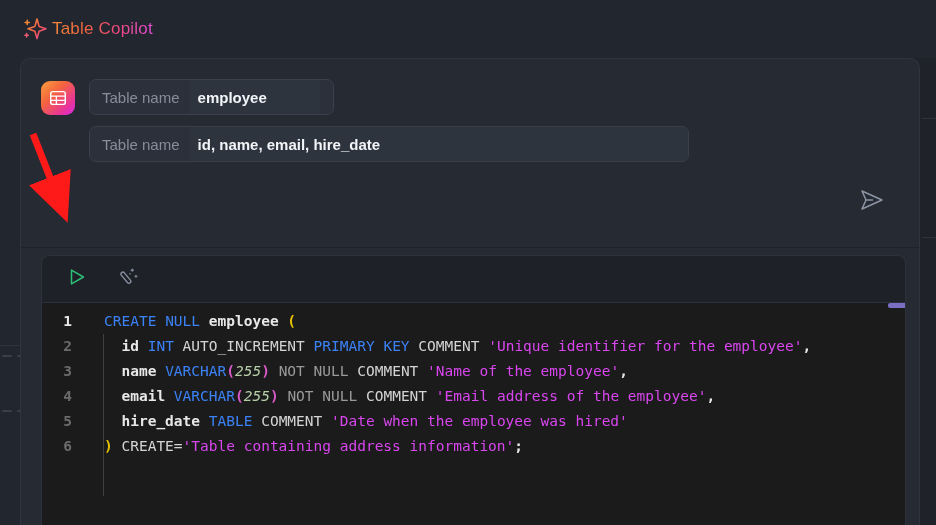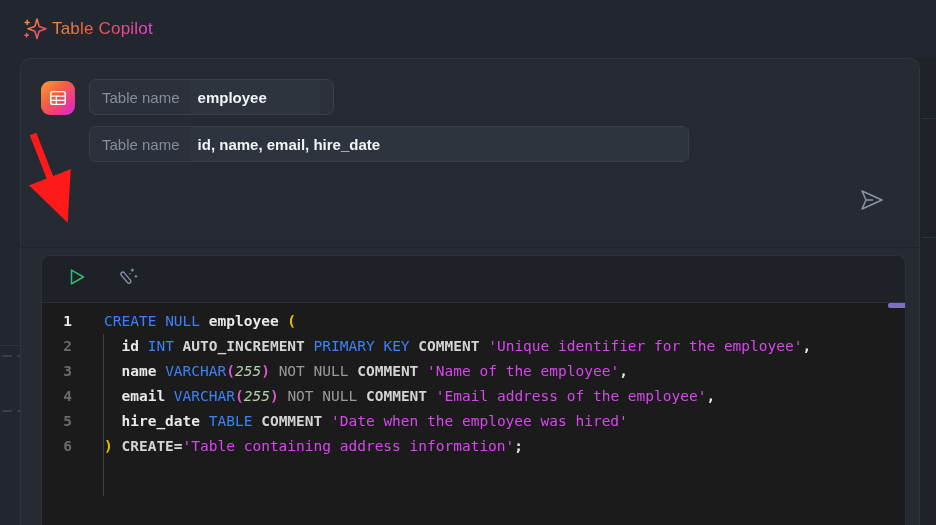--- a/index.html
+++ b/index.html
@@ -101,21 +101,21 @@
   .ln {
     width: 44px; flex: 0 0 44px; text-align: right; padding-right: 14px;
     color: #6b6b6b; font-weight: 700; user-select: none;
   }
   .ln.active { color: #e8e8e8; }
   .code-text { flex: 1; white-space: pre-wrap; padding-left: 18px; position: relative; }
   .guide { position: absolute; left: 61px; top: 31px; width: 1px; height: 162px; background: #404040; }
 
   .kw   { color: #3b82f6; }
   .id   { color: #e8e8e8; font-weight: 700; }
-  .plain{ color: #d4d4d4; font-weight: 700; }
+  .plain{ color: #d4d4d4; font-weight: 400; }
   .dim  { color: #9a9a9a; }
   .str  { color: #d946ef; }
   .num  { color: #b5cea8; font-style: italic; }
   .paren-y { color: #e5c100; font-weight: 700; }
   .paren-m { color: #d858c8; font-weight: 700; }
   .punct { color: #e8e8e8; font-weight: 700; }
 
   
   .arrow-svg { position: absolute; left: 0; top: 0; width: 936px; height: 525px; pointer-events: none; }
 </style>

